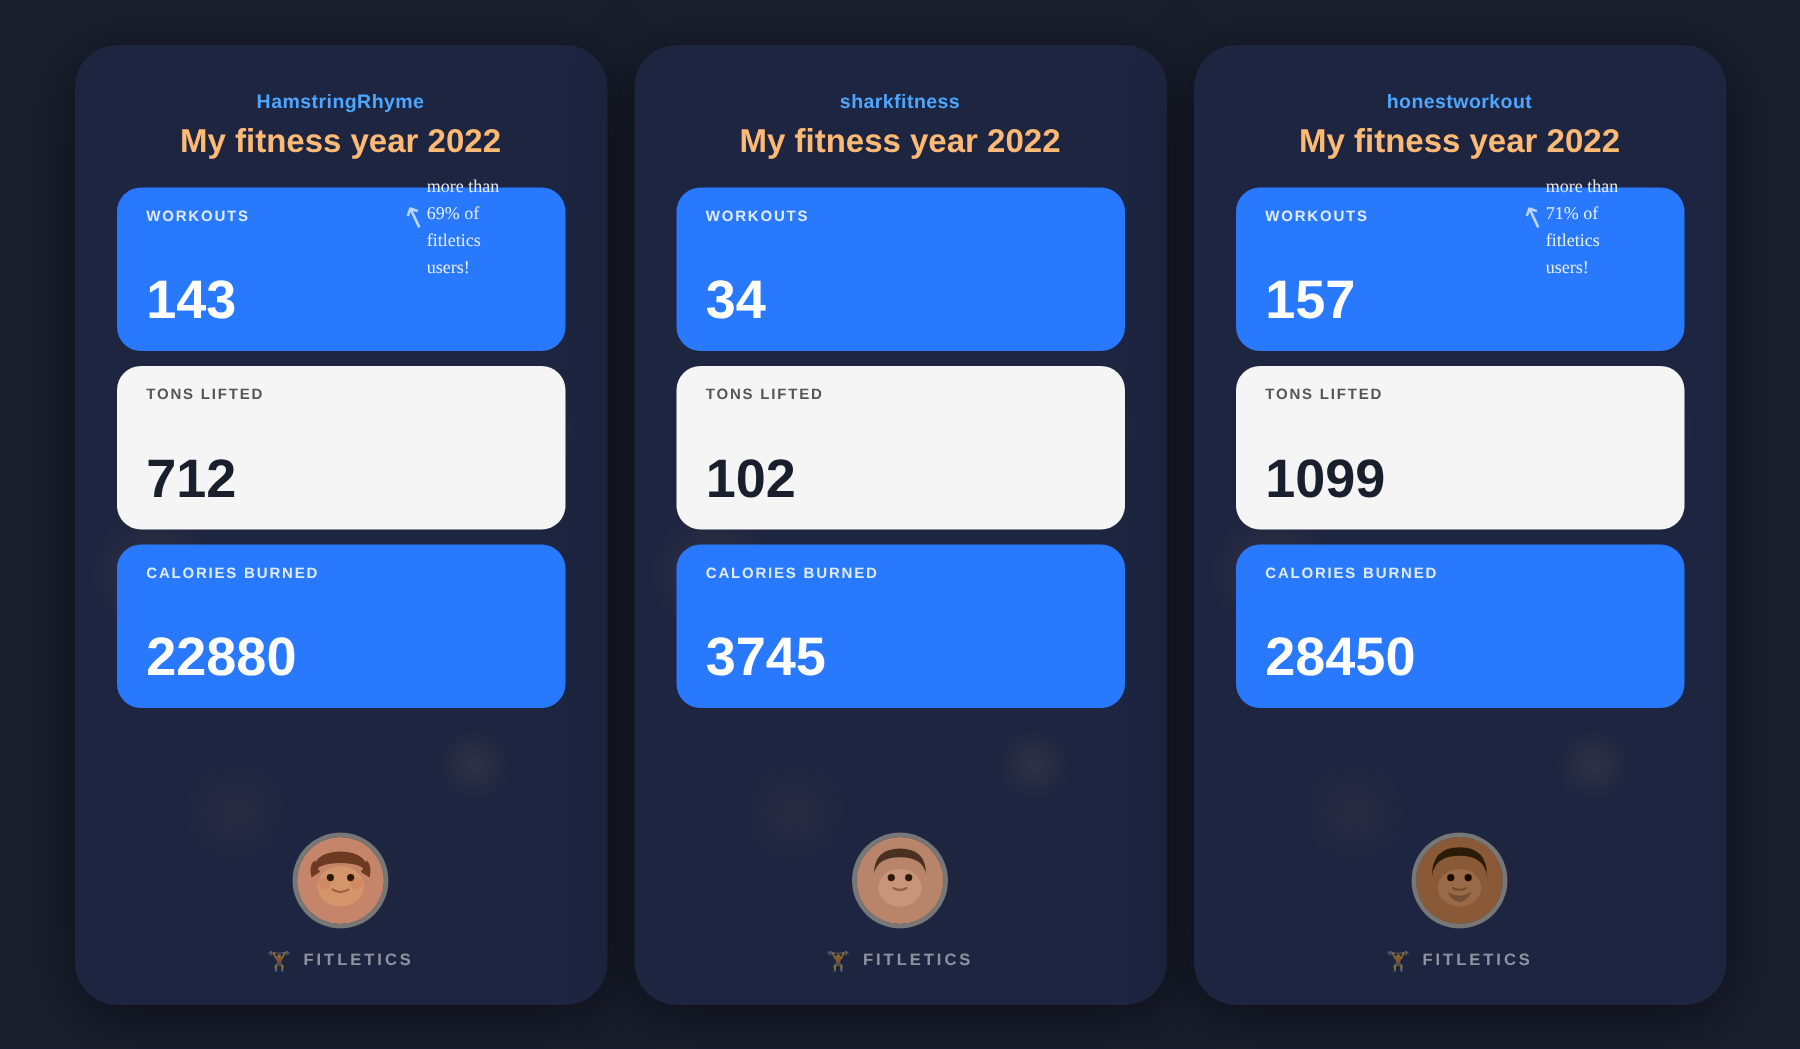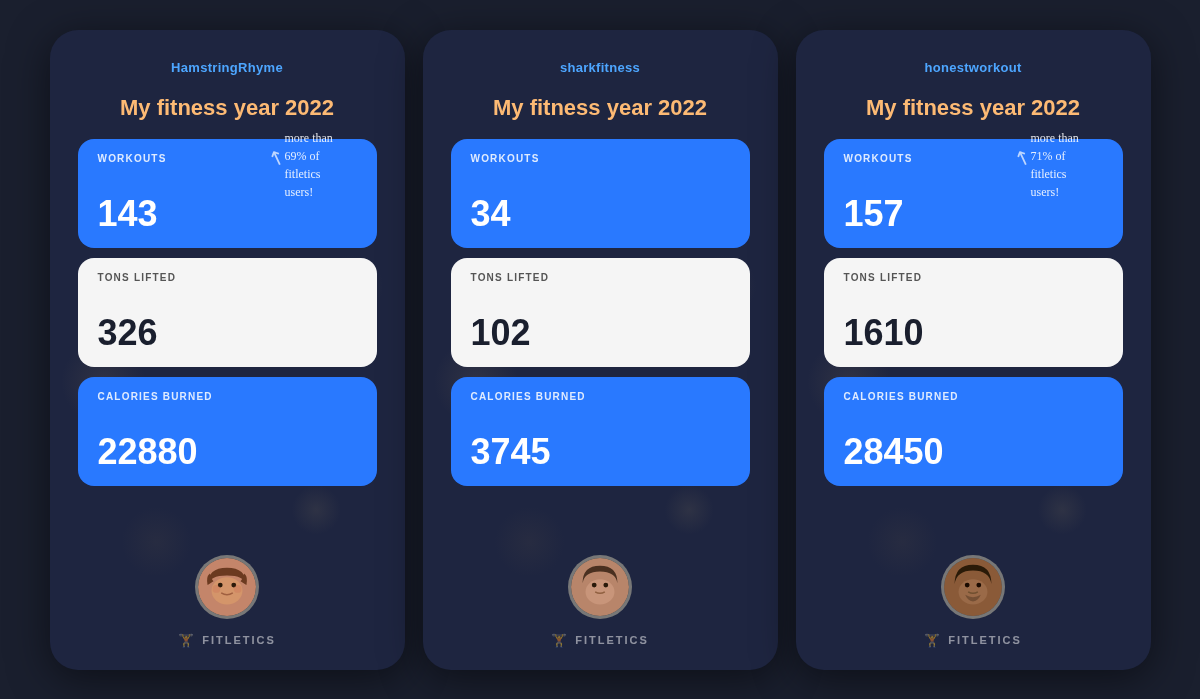--- a/index.html
+++ b/index.html
@@ -42,21 +42,21 @@
         radial-gradient(circle 50px at 30% 80%, rgba(90,80,70,0.15) 0%, transparent 70%),
         radial-gradient(circle 30px at 60% 20%, rgba(110,100,80,0.12) 0%, transparent 70%);
       pointer-events: none;
     }
 
     .username {
       color: #4da6ff;
       font-size: 13px;
       font-weight: 600;
       letter-spacing: 0.3px;
-      margin-bottom: 20px;
+      margin-bottom: 6px;
       z-index: 1;
     }
 
     .title {
       color: #fdba74;
       font-size: 22px;
       font-weight: 800;
       margin-bottom: 18px;
       z-index: 1;
       text-align: center;
@@ -192,21 +192,21 @@
         <span class="stat-value">143</span>
       </div>
       <div class="handwriting-note" style="font-family:'Segoe Script','Comic Sans MS',cursive; position:absolute; top:-10px; right:-18px; width:110px; color:rgba(255,255,255,0.88); font-size:12px; line-height:1.5; text-align:left;">
         more than<br>69% of<br>fitletics<br>users!
       </div>
       <div style="position:absolute; top:8px; right:92px; color:rgba(255,255,255,0.7); font-size:20px; transform:scaleX(-1) rotate(160deg);">↙</div>
     </div>
 
     <div class="stat-card white">
       <span class="stat-label">TONS LIFTED</span>
-      <span class="stat-value">326</span>
+      <span class="stat-value">712</span>
     </div>
 
     <div class="stat-card blue">
       <span class="stat-label">CALORIES BURNED</span>
       <span class="stat-value">22880</span>
     </div>
   </div>
 
   <div class="avatar-section">
     <div class="avatar">
@@ -288,21 +288,21 @@
         <span class="stat-value">157</span>
       </div>
       <div class="handwriting-note" style="font-family:'Segoe Script','Comic Sans MS',cursive; position:absolute; top:-10px; right:-18px; width:110px; color:rgba(255,255,255,0.88); font-size:12px; line-height:1.5; text-align:left;">
         more than<br>71% of<br>fitletics<br>users!
       </div>
       <div style="position:absolute; top:8px; right:92px; color:rgba(255,255,255,0.7); font-size:20px; transform:scaleX(-1) rotate(160deg);">↙</div>
     </div>
 
     <div class="stat-card white">
       <span class="stat-label">TONS LIFTED</span>
-      <span class="stat-value">1610</span>
+      <span class="stat-value">1099</span>
     </div>
 
     <div class="stat-card blue">
       <span class="stat-label">CALORIES BURNED</span>
       <span class="stat-value">28450</span>
     </div>
   </div>
 
   <div class="avatar-section">
     <div class="avatar">

